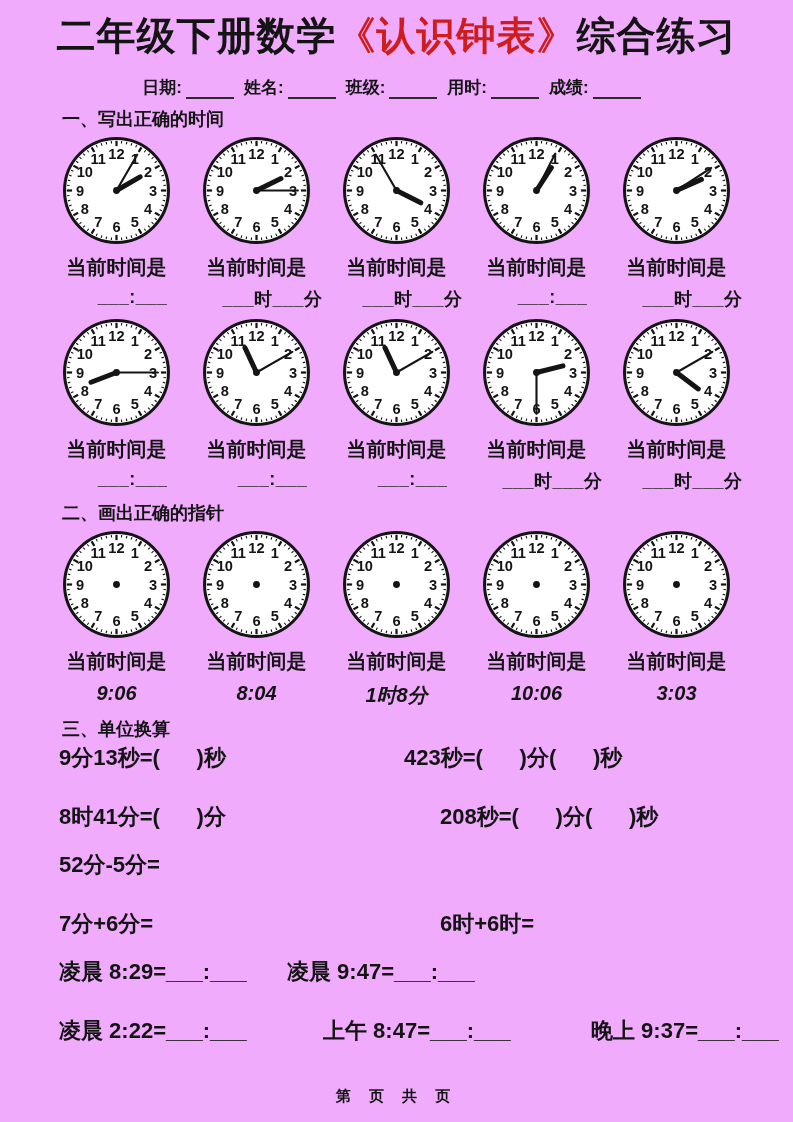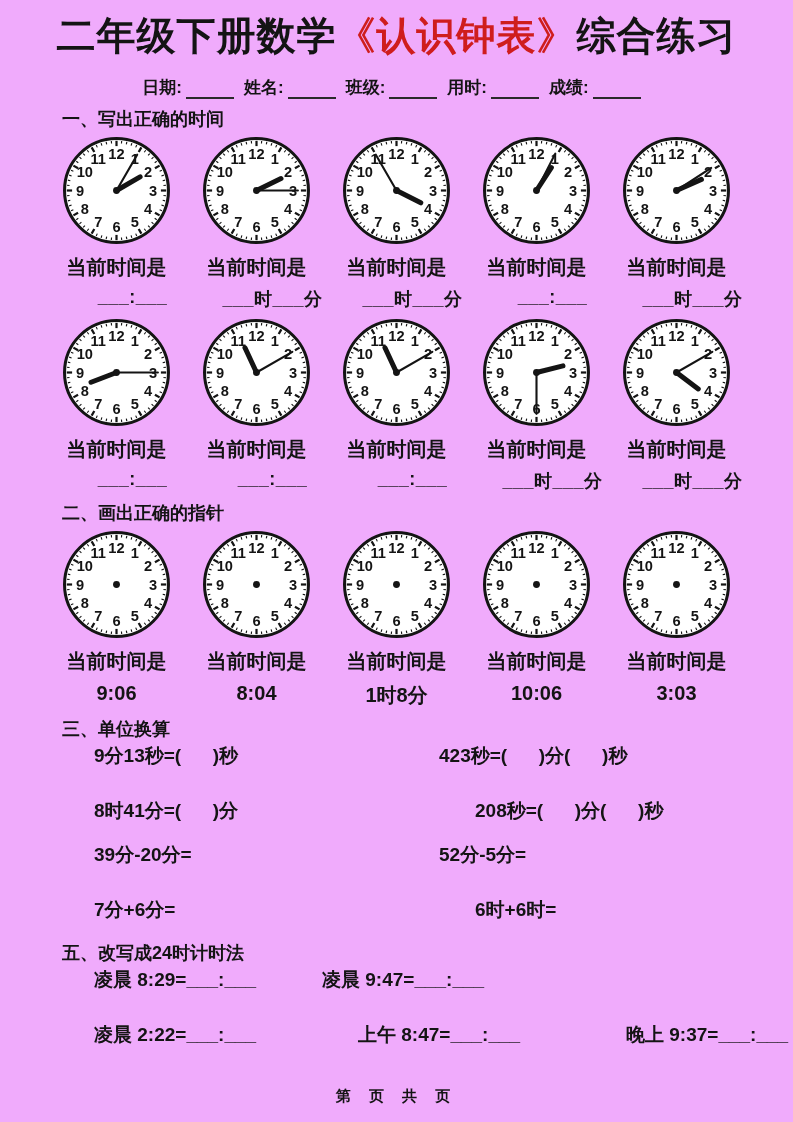--- a/index.html
+++ b/index.html
@@ -19,22 +19,22 @@
   }
   .meta .mf{display:flex;align-items:flex-end;margin-right:10px;}
   .meta .blank{display:inline-block;width:48px;height:15px;border-bottom:2px solid #2a2a2a;margin-left:4px;}
   .sec-heading{font-size:18px;font-weight:800;margin:8px 0 2px 62px;}
   .clock-grid{display:grid;grid-template-columns:repeat(5,1fr);width:700px;margin:4px auto 6px auto;}
   .clock-cell{display:flex;flex-direction:column;align-items:center;}
   svg.clock{width:111px;height:111px;display:block;}
   svg.clock text{font-family:"Liberation Sans","DejaVu Sans",sans-serif;font-weight:bold;font-size:14.5px;fill:#141414;}
   .caption{font-size:20px;font-weight:800;margin-top:8px;white-space:nowrap;}
   .answer{font-size:18px;font-weight:700;margin-top:6px;white-space:nowrap;letter-spacing:.5px;margin-left:32px;}
-  .timeval{font-size:20px;font-weight:700;margin-top:7px;white-space:nowrap;}
-  .qblock{margin-left:94px;font-size:19px;font-weight:700;}
+  .timeval{font-size:20px;font-weight:700;margin-top:7px;white-space:nowrap;font-style:italic;}
+  .qblock{margin-left:59px;font-size:22px;font-weight:700;}
   .qrow{display:grid;white-space:pre;margin-bottom:29px;}
   .qrow.cols2{grid-template-columns:345px auto;}
   .qrow.cols3{grid-template-columns:228px 232px auto;}
   .qrow:last-child{margin-bottom:18px;gap:36px;}
   .footer{
     position:absolute;left:0;bottom:16px;width:100%;text-align:center;
     font-size:15px;font-weight:600;letter-spacing:7px;
   }
 </style>
 </head>
@@ -1297,24 +1297,23 @@
       </div>
     </div>
 
   <div class="sec-heading">三、单位换算</div>
   <div class="qblock" id="s3-rows">
       <div class="qrow cols2"><span>9分13秒=(      )秒</span><span>423秒=(      )分(      )秒</span></div>
       <div class="qrow cols2"><span>8时41分=(      )分</span><span>208秒=(      )分(      )秒</span></div>
     </div>
 
   <div class="qblock" id="s4-rows">
-      <div class="qrow cols2"><span>39分-20分=</span><span>52分-5分=</span></div>
+      <div class="qrow cols2"><span>52分-5分=</span></div>
       <div class="qrow cols2"><span>7分+6分=</span><span>6时+6时=</span></div>
     </div>
 
-  <div class="sec-heading">五、改写成24时计时法</div>
   <div class="qblock" id="s5-rows">
       <div class="qrow cols3"><span>凌晨 8:29=___:___</span><span>凌晨 9:47=___:___</span></div>
       <div class="qrow cols3"><span>凌晨 2:22=___:___</span><span>上午 8:47=___:___</span><span>晚上 9:37=___:___</span></div>
     </div>
 
   <div class="footer">第 页 共 页</div>
 </div>
 
 </body></html>

